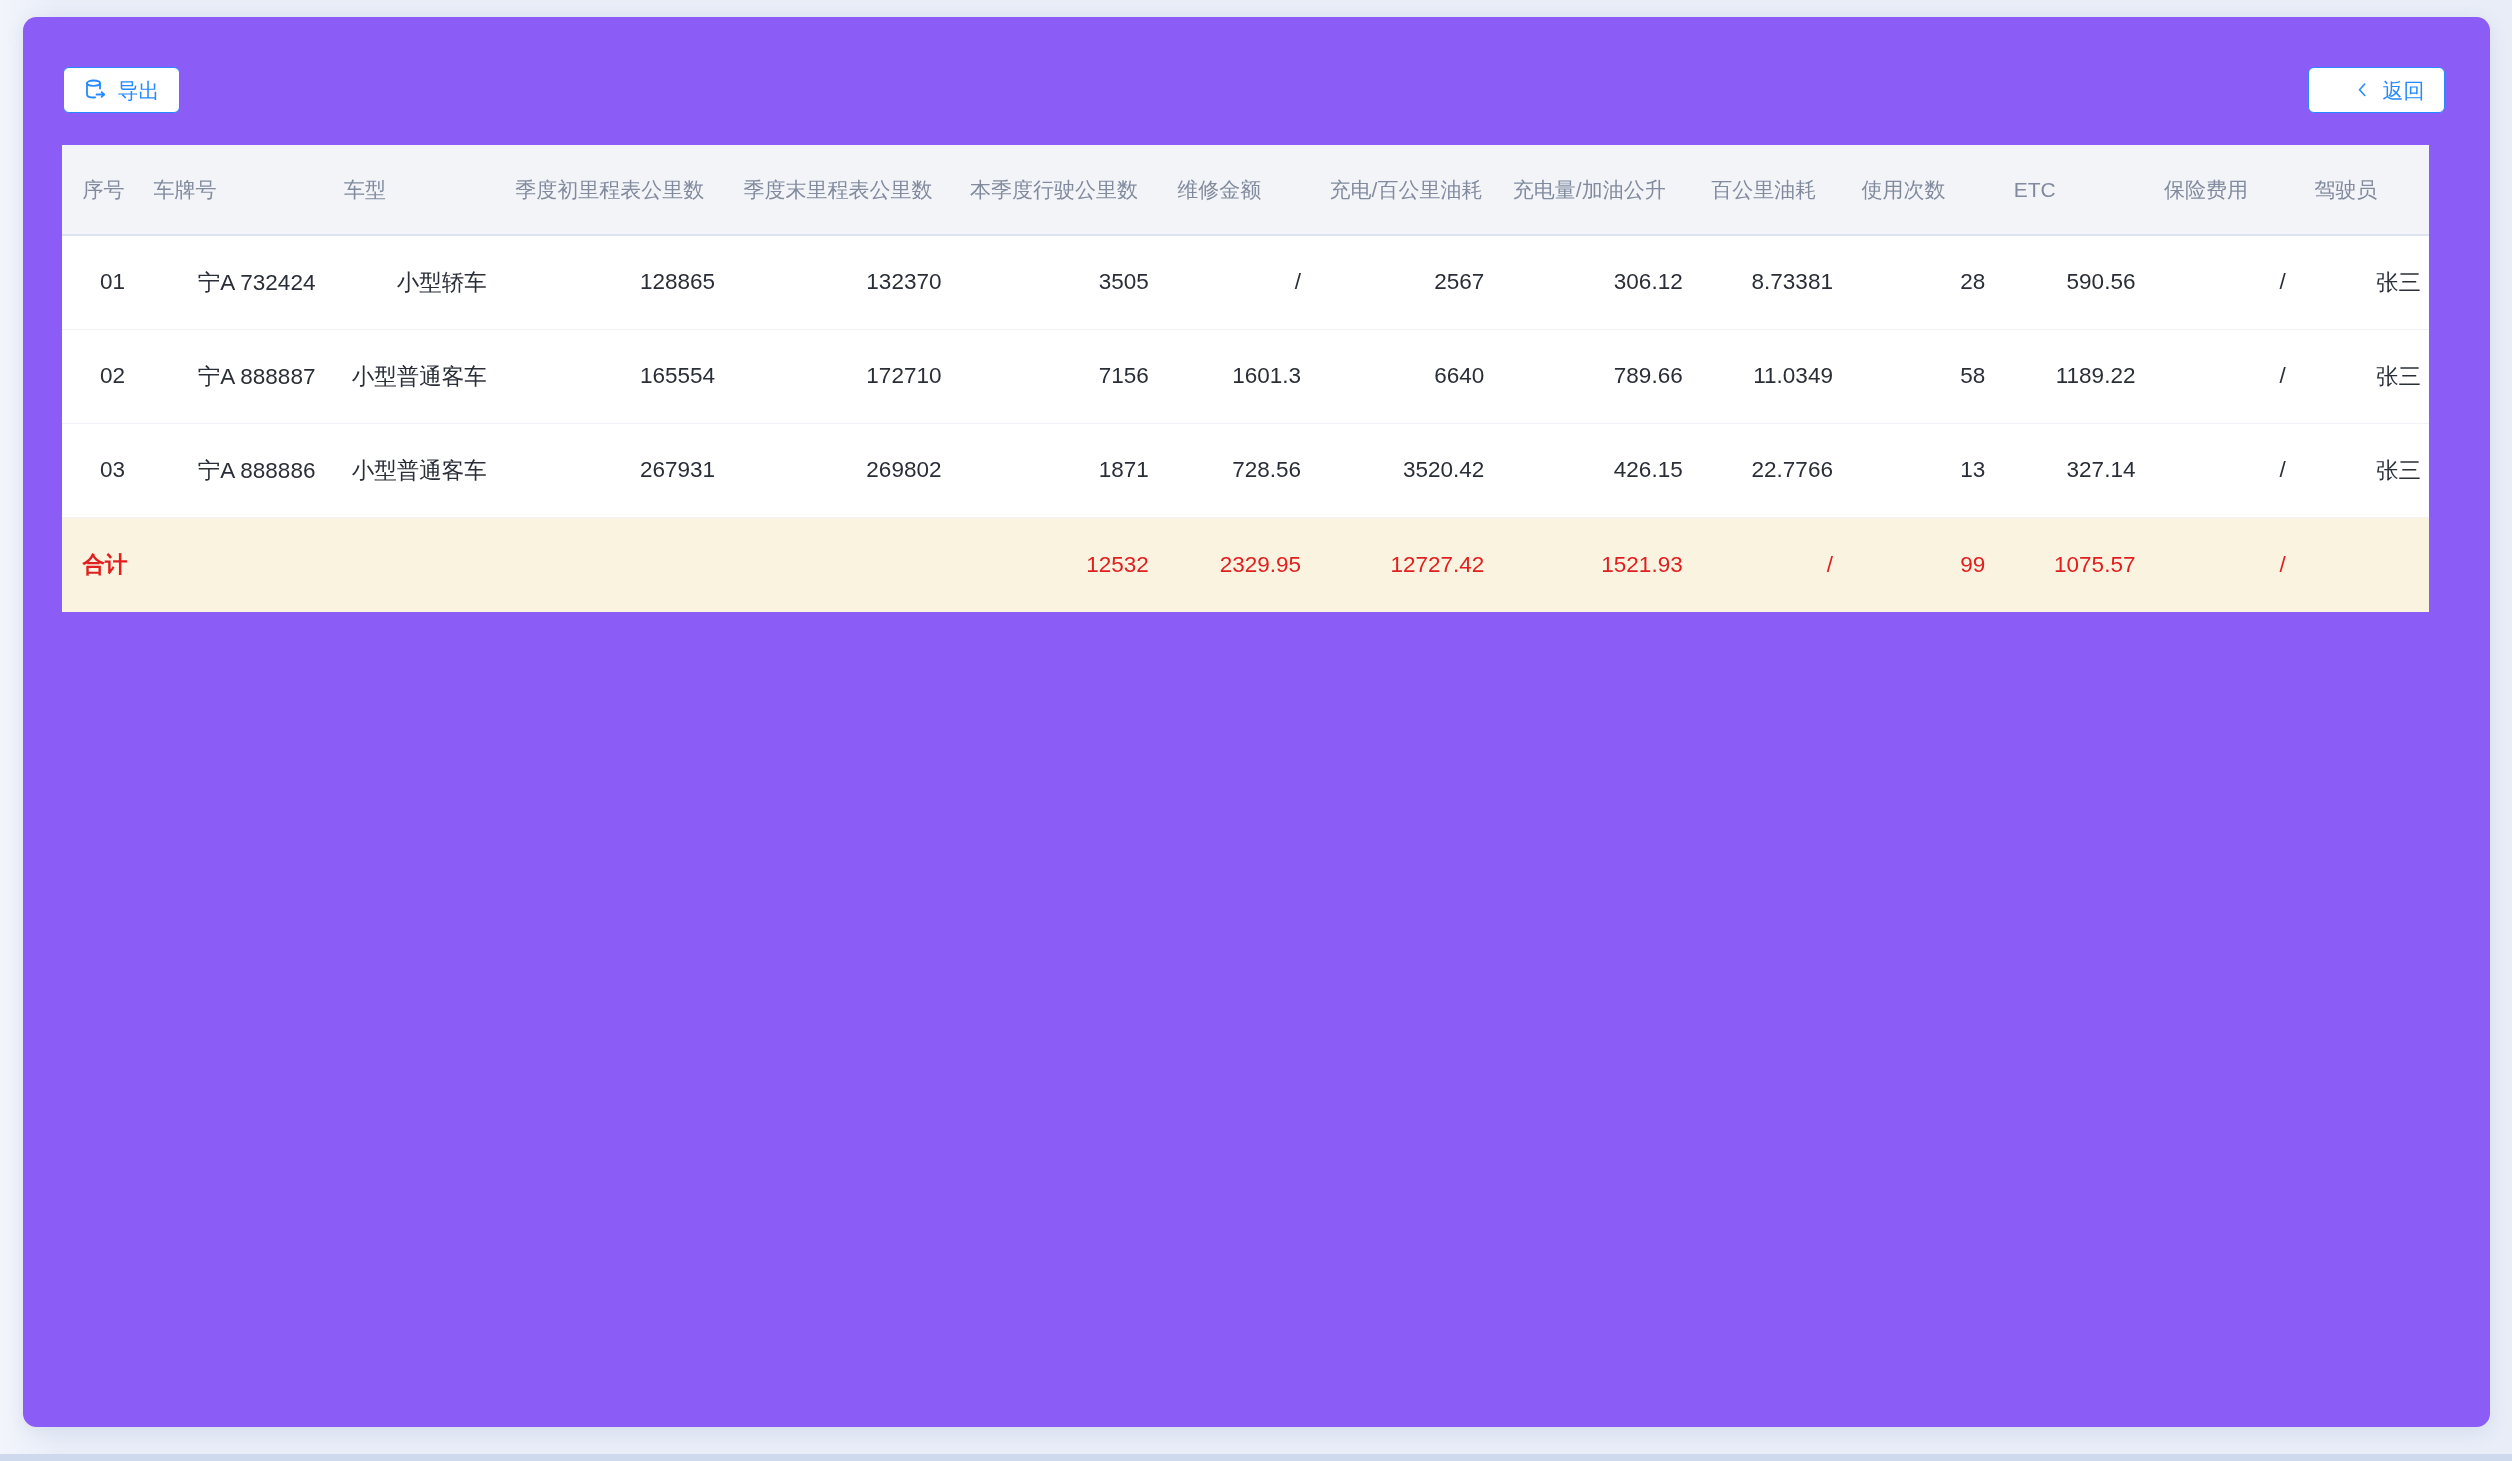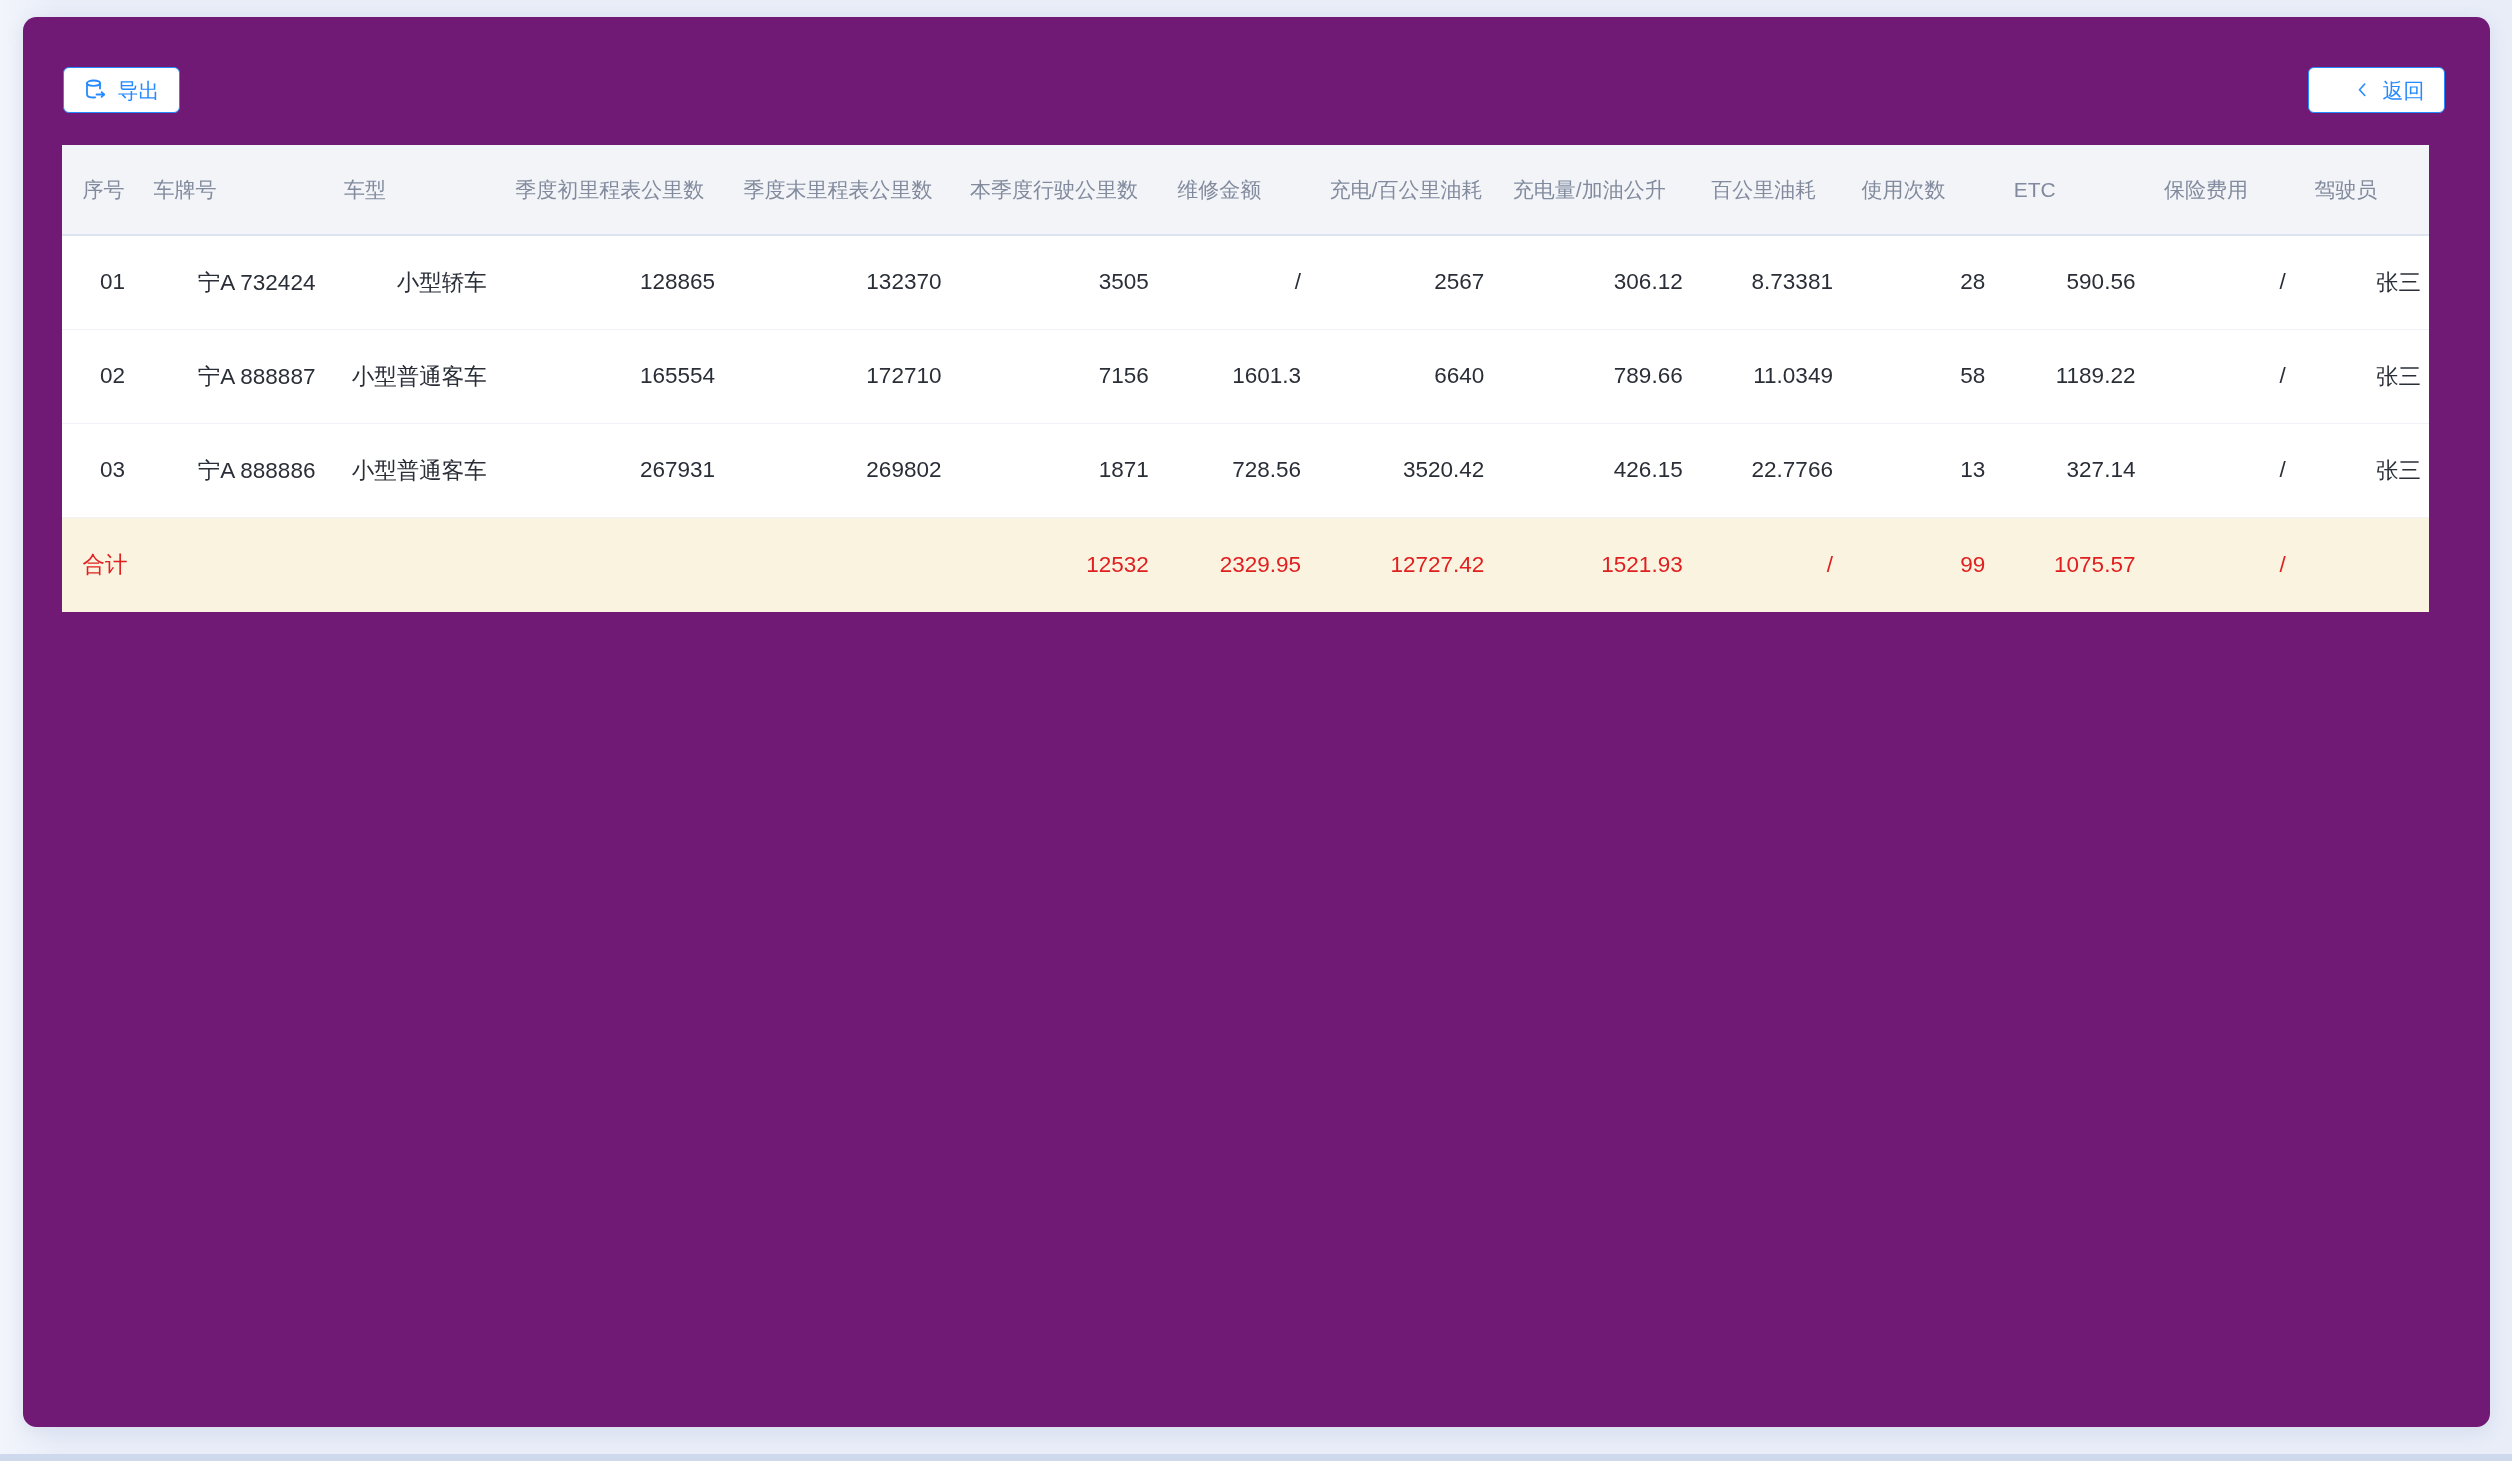--- a/index.html
+++ b/index.html
@@ -14,21 +14,21 @@
     position: relative;
   }
   .bottom-strip {
     position: absolute; left: 0; right: 0; bottom: 0; height: 6.7px;
     background: #cfd9ee;
   }
   .card {
     position: absolute;
     left: 22.5px; top: 17px;
     width: 2467px; height: 1410px;
-    background: #701a75;
+    background: #8b5cf6;
     border-radius: 13.5px;
     box-shadow: 0 4.5px 18px rgba(100, 120, 160, 0.14);
   }
   .btn {
     position: absolute;
     height: 46px;
     display: inline-flex;
     align-items: center;
     gap: 10.5px;
     padding: 0 19.5px;
@@ -74,21 +74,21 @@
     font-size: 22.5px;
     color: #2a2e37;
     border-bottom: 1.5px solid #f0f2f7;
     text-align: right;
   }
   tbody tr.total-row { height: 95px; background: var(--total-bg); }
   tbody tr.total-row td {
     color: var(--total-text);
     border-bottom: none;
   }
-  tbody tr.total-row td:first-child { font-weight: 400; }
+  tbody tr.total-row td:first-child { font-weight: 700; }
 </style>
 </head>
 <body>
 
 <div class="card">
 
   <button class="btn" id="export-btn">
     <span>
       <svg width="24" height="24" viewBox="0 0 24 24" fill="none" stroke="currentColor" stroke-width="1.8" stroke-linecap="round" stroke-linejoin="round">
         <ellipse cx="10.5" cy="5.2" rx="6.5" ry="2.7"></ellipse>

